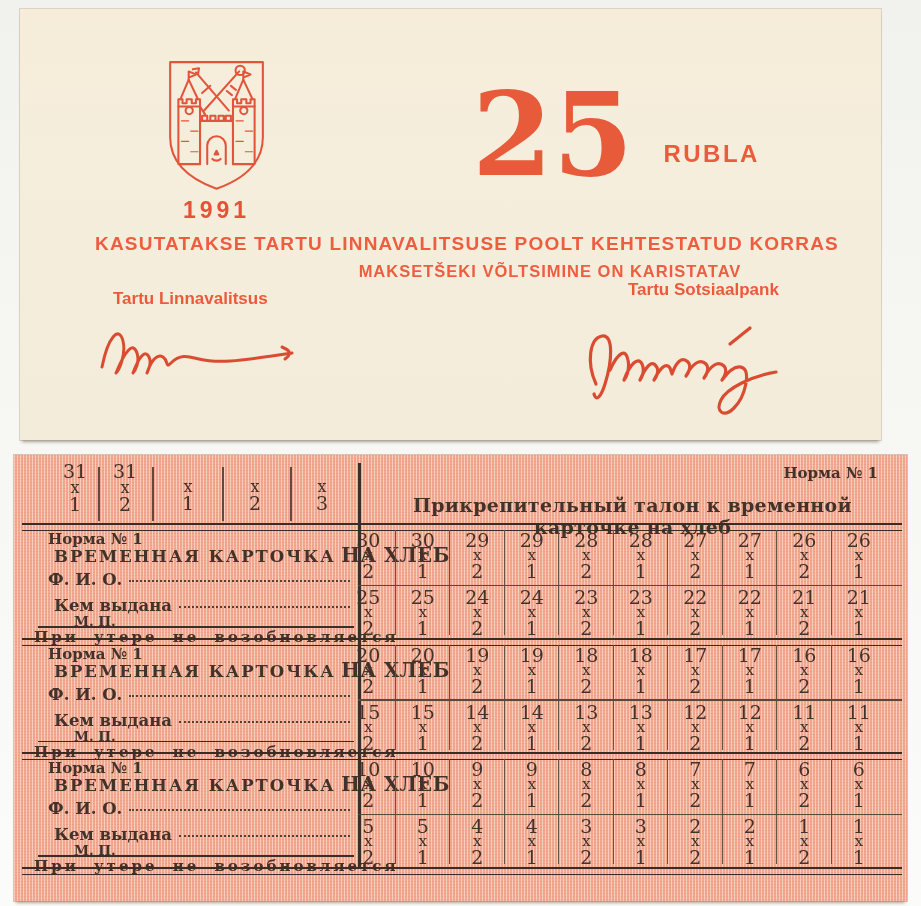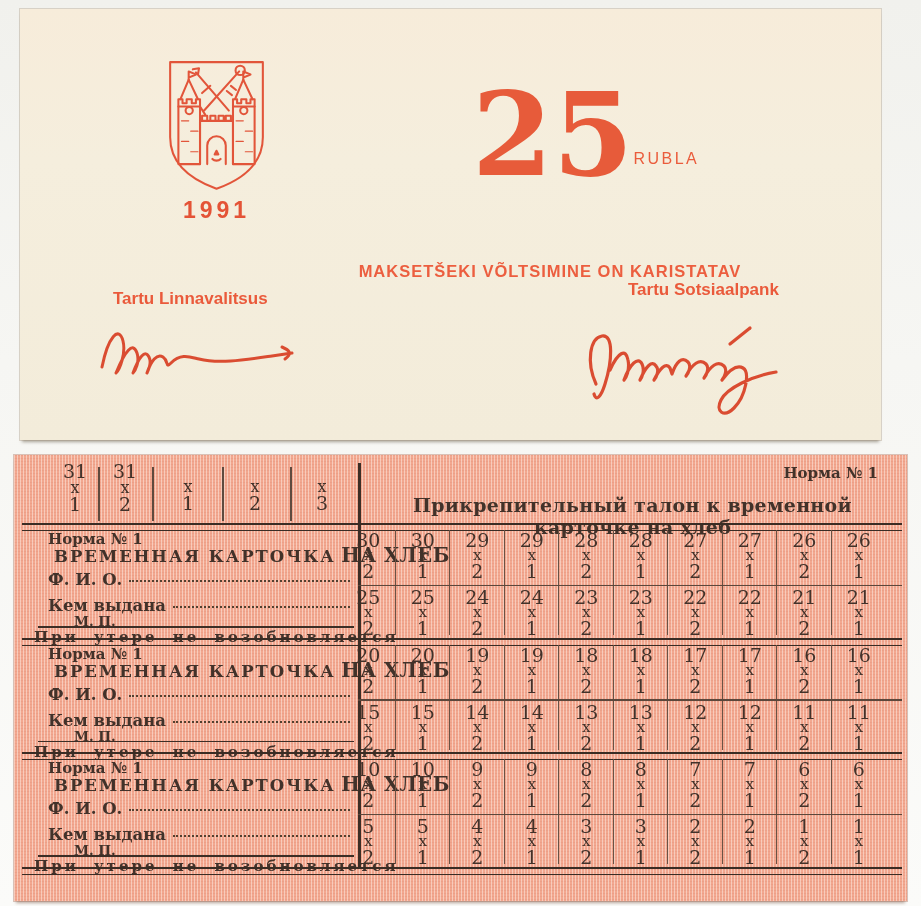--- a/index.html
+++ b/index.html
@@ -19,21 +19,21 @@
   }
   #ghost-wrap{position:absolute;inset:0;overflow:hidden;pointer-events:none;}
 
   .check-title{position:absolute;left:345px;top:42px;width:400px;text-align:center;
     font-size:23px;letter-spacing:2.5px;font-weight:600;color:#ee5f3f;}
   .coat{position:absolute;left:145px;top:50px;}
   .year{position:absolute;left:145px;top:188px;width:103px;text-align:center;
     font-size:23px;font-weight:700;letter-spacing:4px;color:#e45336;}
   .amount-row{position:absolute;left:452px;top:78px;display:flex;align-items:flex-end;}
   .amount{font-family:"DejaVu Serif",serif;font-size:116px;line-height:.82;font-weight:600;color:#e75b3a;}
-  .currency{font-size:16px;font-weight:400;letter-spacing:2.5px;transform:translateY(-14px);color:#ea5c3c;}
+  .currency{font-size:24px;font-weight:700;letter-spacing:2.5px;margin-left:30px;transform:translateY(-14px);color:#ea5c3c;}
   .usage-line{position:absolute;left:20px;top:224px;width:854px;text-align:center;
     font-size:19px;font-weight:700;letter-spacing:1.2px;color:#ec5e3f;}
   .warning-line{position:absolute;left:120px;top:253px;width:820px;text-align:center;
     font-size:16.5px;font-weight:700;letter-spacing:1px;color:#ec5e3f;}
   .issuer{position:absolute;font-size:17px;font-weight:700;color:#ea5a3b;}
   .issuer-left{left:93px;top:280px;}
   .issuer-right{left:608px;top:271px;}
   .sig{position:absolute;}
   .sig-left{left:72px;top:300px;}
   .sig-right{left:560px;top:305px;}
@@ -61,21 +61,21 @@
   .hdr-rule{left:8px;right:5px;top:68px;}
 
   .section{position:absolute;left:0;right:0;height:114.5px;}
   .left-block{position:absolute;left:20px;top:0;width:324px;height:114px;}
   .lb-norm{position:absolute;left:14px;top:2px;font-size:15px;font-weight:700;}
   .lb-title{position:absolute;left:20px;top:16px;white-space:nowrap;font-weight:700;}
   .lb-title-a{font-size:16.5px;letter-spacing:2px;}
   .lb-title-b{font-size:19.5px;letter-spacing:.5px;}
   .lb-row{position:absolute;left:14px;right:8px;display:flex;align-items:baseline;font-size:16.5px;font-weight:700;}
   .lb-fio{top:42px;}
-  .lb-issued{top:68px;}
+  .lb-issued{top:68px;margin-left:6px;}
   .leader{flex:1;border-bottom:2px dotted #53402f;margin-left:7px;transform:translateY(-3px);}
   .lb-mp{position:absolute;left:40px;top:85px;font-size:13.5px;font-weight:700;}
   .lb-rule{position:absolute;left:4px;right:4px;top:98px;height:1.6px;background:#3c2e26;}
   .lb-loss{position:absolute;left:0;right:14px;top:100px;text-align:center;
     font-size:15px;font-weight:700;letter-spacing:3px;word-spacing:7px;white-space:nowrap;}
   .grid{position:absolute;left:326px;right:0;top:0;height:114px;}
   .cell{position:absolute;width:54.5px;text-align:center;font-size:19px;line-height:16px;}
   .cell span{display:block;}
   .cell .cx{font-size:15.5px;line-height:15px;}
   .mid-rule{position:absolute;left:344px;right:5px;top:56.5px;height:1.5px;background:#5c473b;}
@@ -121,20 +121,21 @@
       <path d="M16,60 h7 M25,70 h7 M16,80 h7 M25,90 h7 M69,60 h7 M78,70 h7 M69,80 h7 M78,90 h7" stroke-width="1.2"></path>
     </svg>
 
     <div class="year">1991</div>
 
     <div class="amount-row">
       <span class="amount">25</span>
       <span class="currency">RUBLA</span>
     </div>
 
+    <div class="usage-line">KASUTATAKSE TARTU LINNAVALITSUSE POOLT KEHTESTATUD KORRAS</div>
     <div class="warning-line">MAKSETŠEKI VÕLTSIMINE ON KARISTATAV</div>
 
     <div class="issuer issuer-left">Tartu Linnavalitsus</div>
     <div class="issuer issuer-right">Tartu Sotsiaalpank</div>
 
     <svg class="sig sig-left" width="220" height="80" viewBox="0 0 220 80" fill="none" stroke="#da4c31" stroke-width="3" stroke-linecap="round" stroke-linejoin="round">
       <path d="M10,58 C16,28 27,16 31,32 C34,44 28,60 24,64 C33,42 41,32 45,44 C48,53 43,62 41,64 C47,48 53,40 57,48 C60,54 56,62 55,64 C59,52 65,44 71,48 C77,52 73,60 79,54 C89,44 98,48 107,50 C127,55 152,51 180,47 L200,44"></path>
       <path d="M190,38 C197,41 201,44 193,50"></path>
     </svg>
     <svg class="sig sig-right" width="245" height="105" viewBox="0 0 245 105" fill="none" stroke="#da4c31" stroke-width="3.2" stroke-linecap="round" stroke-linejoin="round">

